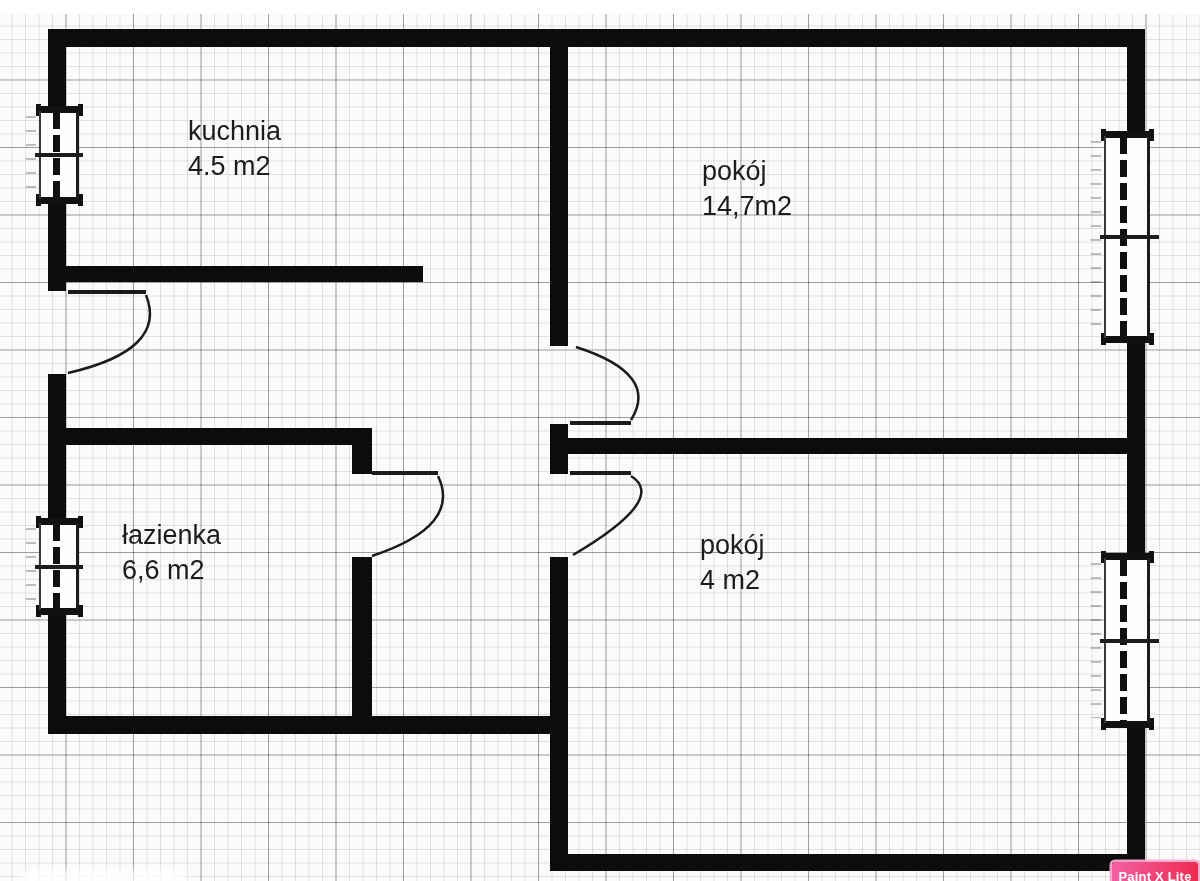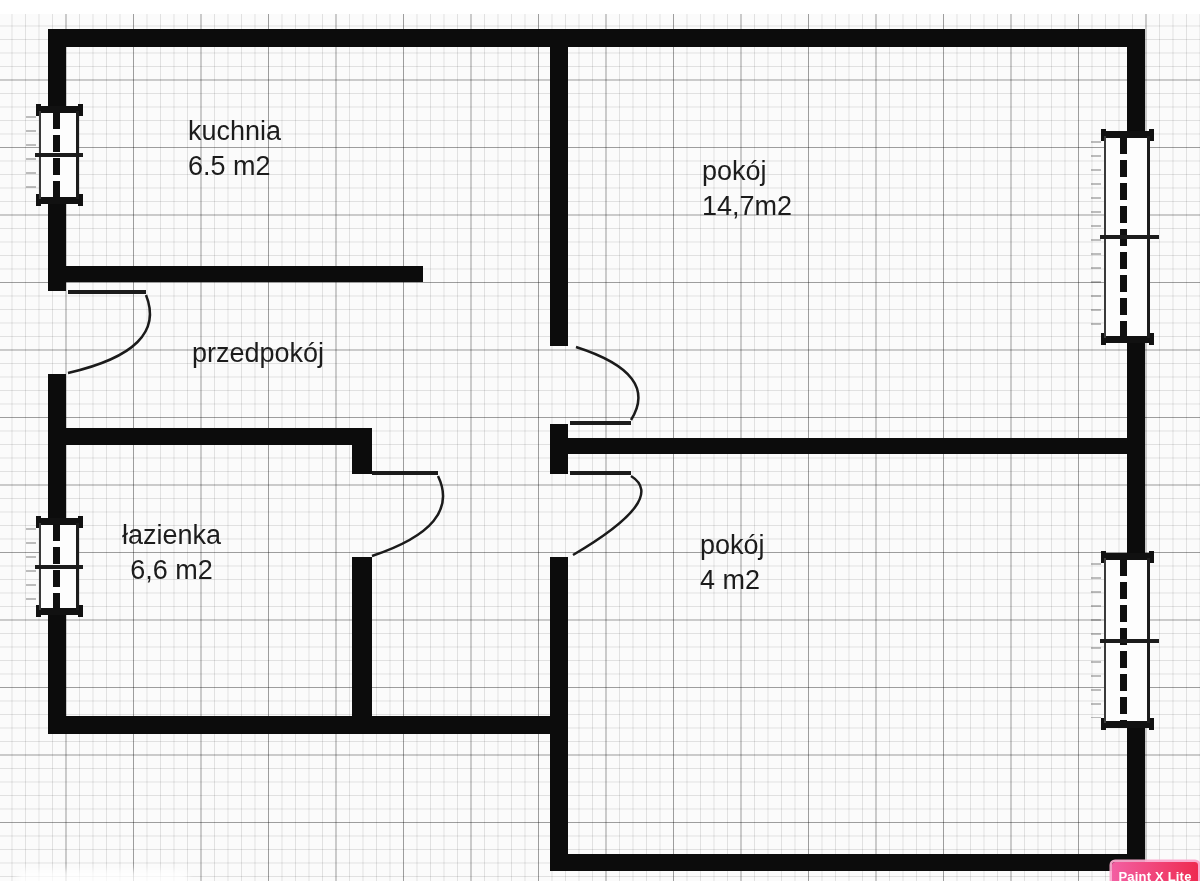--- a/index.html
+++ b/index.html
@@ -138,33 +138,32 @@
       <path d="M438,462 Q462,512 372,542" stroke-width="2.5"></path>
     </g>
     <g fill="none" stroke="#1b1b1b">
       <path d="M570,459 L631,459" stroke-width="4"></path>
       <path d="M631,462 Q668,485 573,541" stroke-width="2.5"></path>
     </g>
   </svg>
 
   <div class="room-label" style="left:188px;top:100px;">
     <div>kuchnia</div>
-    <div>6.5 m2</div>
+    <div>4.5 m2</div>
   </div>
 
   <div class="room-label" style="left:702px;top:140px;">
     <div>pokój</div>
     <div>14,7m2</div>
   </div>
 
   <div class="room-label" style="left:192px;top:322px;">
-    <div>przedpokój</div>
   </div>
 
-  <div class="room-label" style="left:122px;top:504px;text-align:center;">
+  <div class="room-label" style="left:122px;top:504px;">
     <div>łazienka</div>
     <div>6,6 m2</div>
   </div>
 
   <div class="room-label" style="left:700px;top:514px;">
     <div>pokój</div>
     <div>4 m2</div>
   </div>
 
   <div class="smudge" style="left:18px;top:856px;width:170px;height:19px;"></div>

